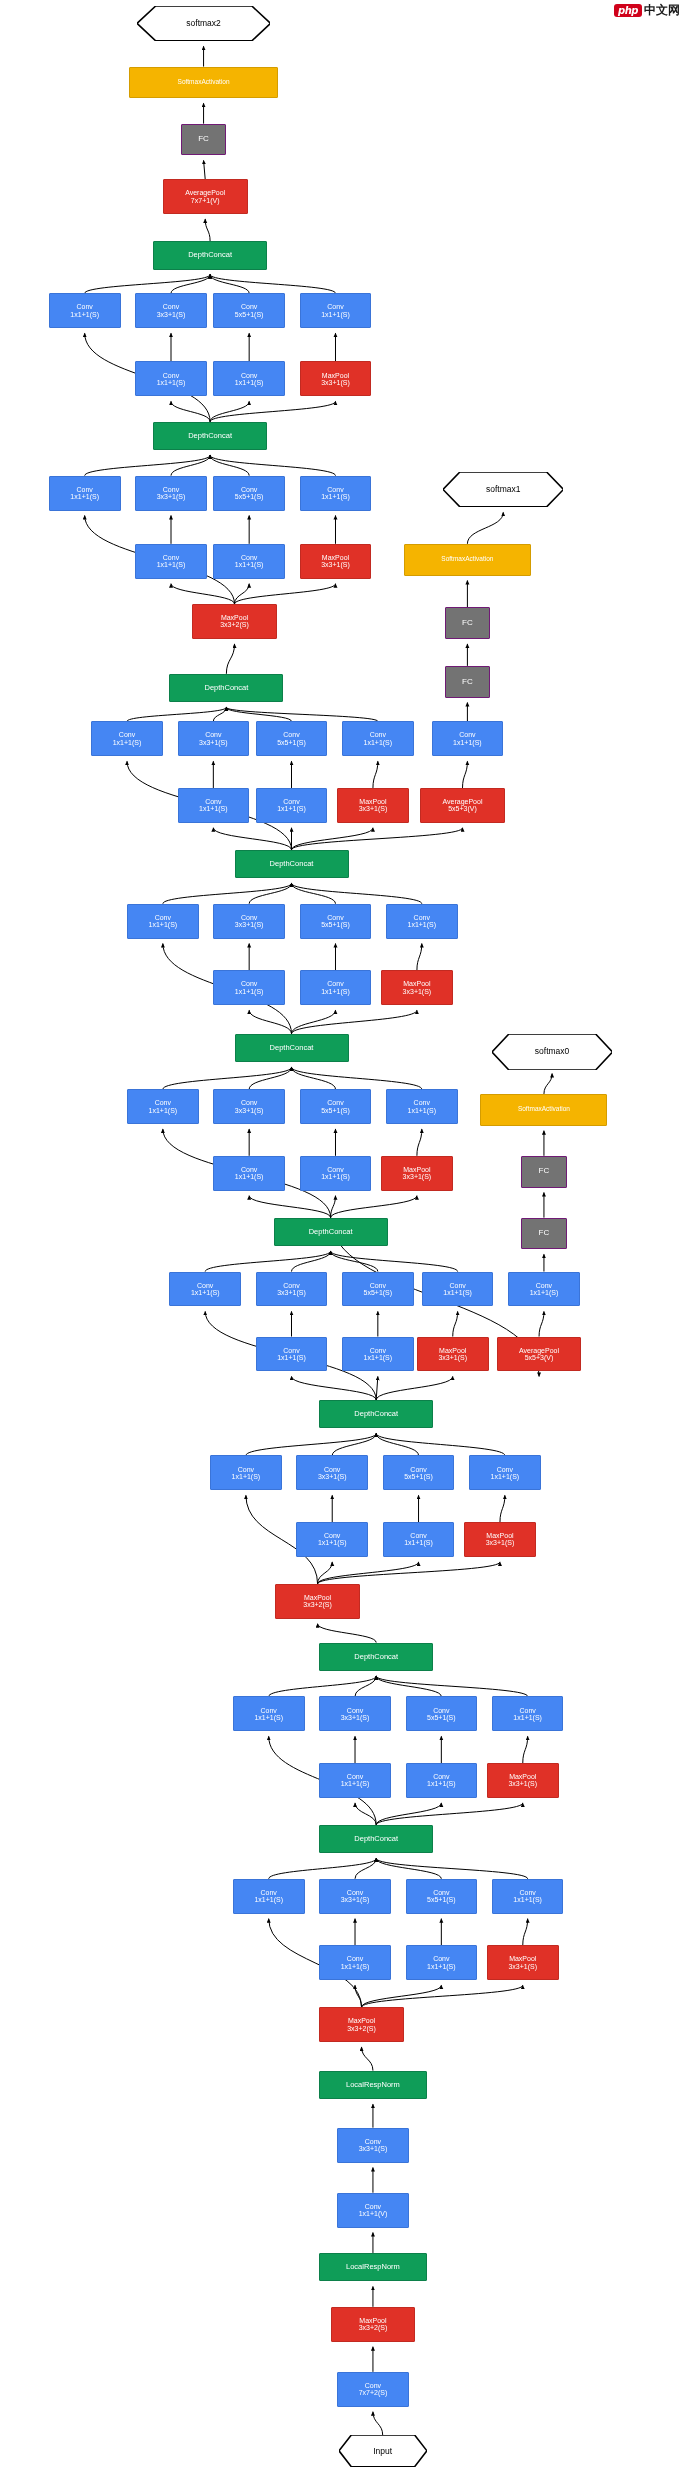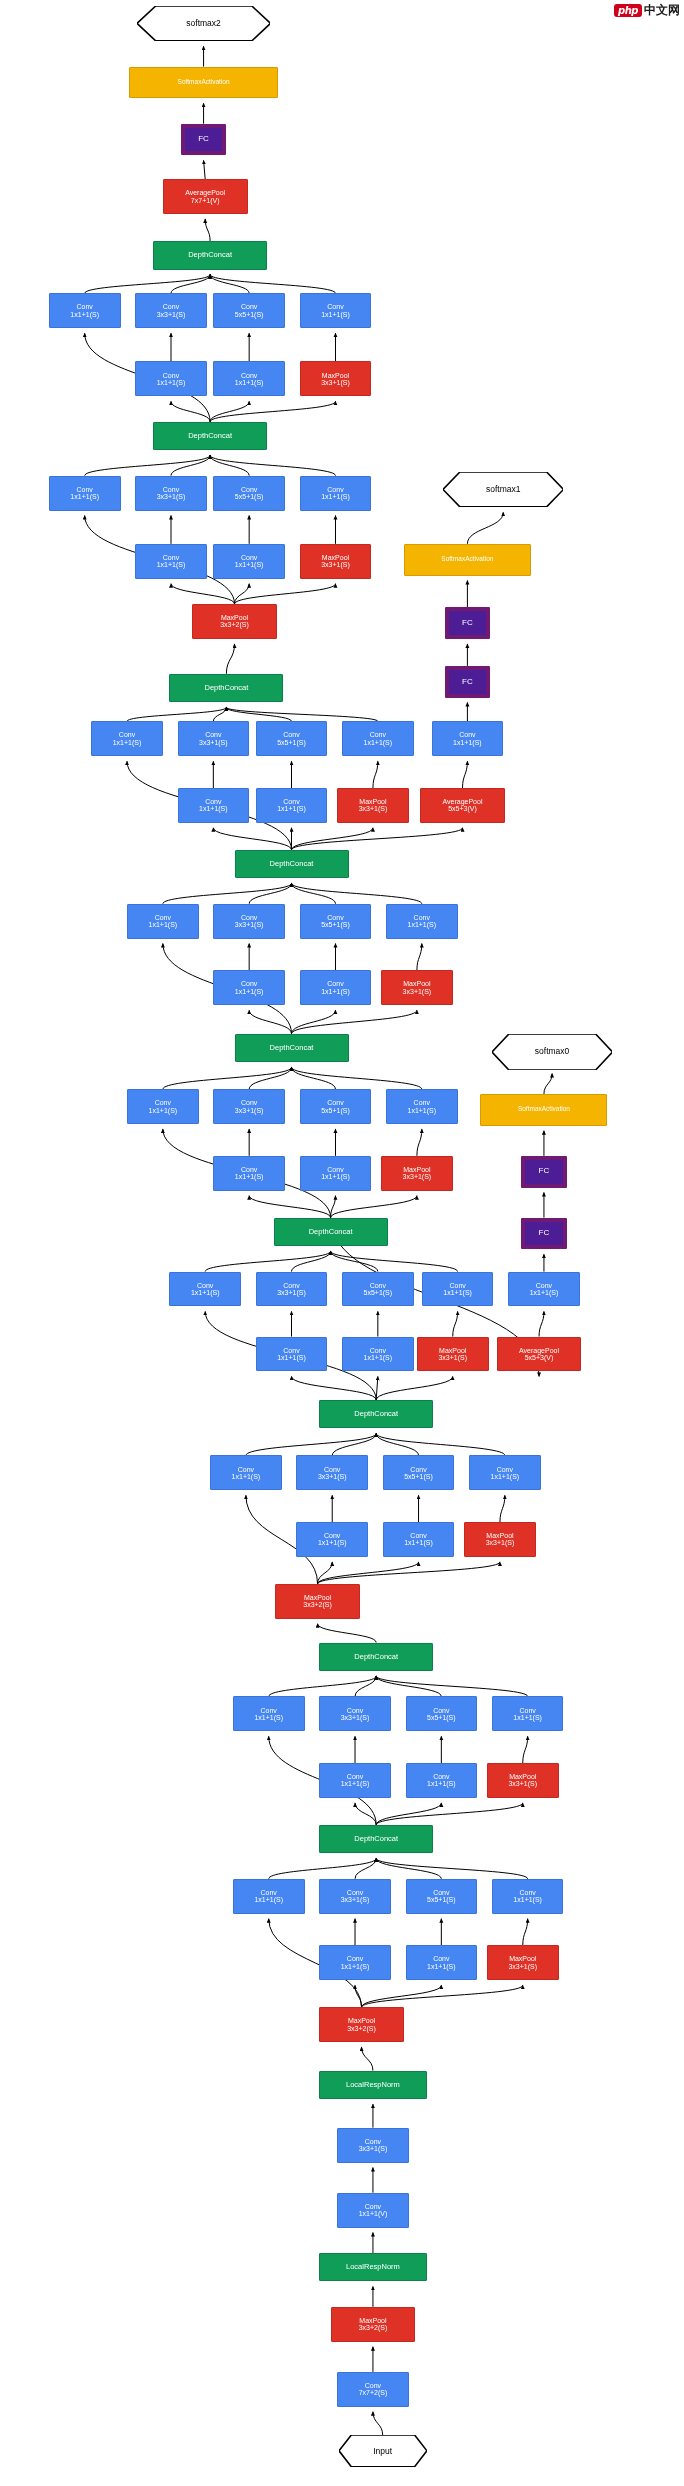--- a/index.html
+++ b/index.html
@@ -20,21 +20,21 @@
     border-radius:1px;
     white-space:nowrap;
   }
   .node .l1 { display:block; }
   .node .l2 { display:block; }
 
   .n-conv   { background:#4586f3; border:1px solid #3a74d8; }
   .n-pool   { background:#e03127; border:1px solid #c22a21; }
   .n-concat { background:#0f9d58; border:1px solid #0c804a; }
   .n-soft   { background:#f5b400; border:1px solid #d49c00; }
-  .n-fc     { background:#4c1d95; border:4px solid #701a75; }
+  .n-fc     { background:#737373; border:1px solid #701a75; }
 
   .n-out {
     background:#ffffff; color:#000000;
     border:none;
     font-size:8px;
   }
   .n-out .oct {
     position:absolute; left:0; top:0; width:100%; height:100%;
   }
   .n-out .olabel { position:relative; z-index:2; }

